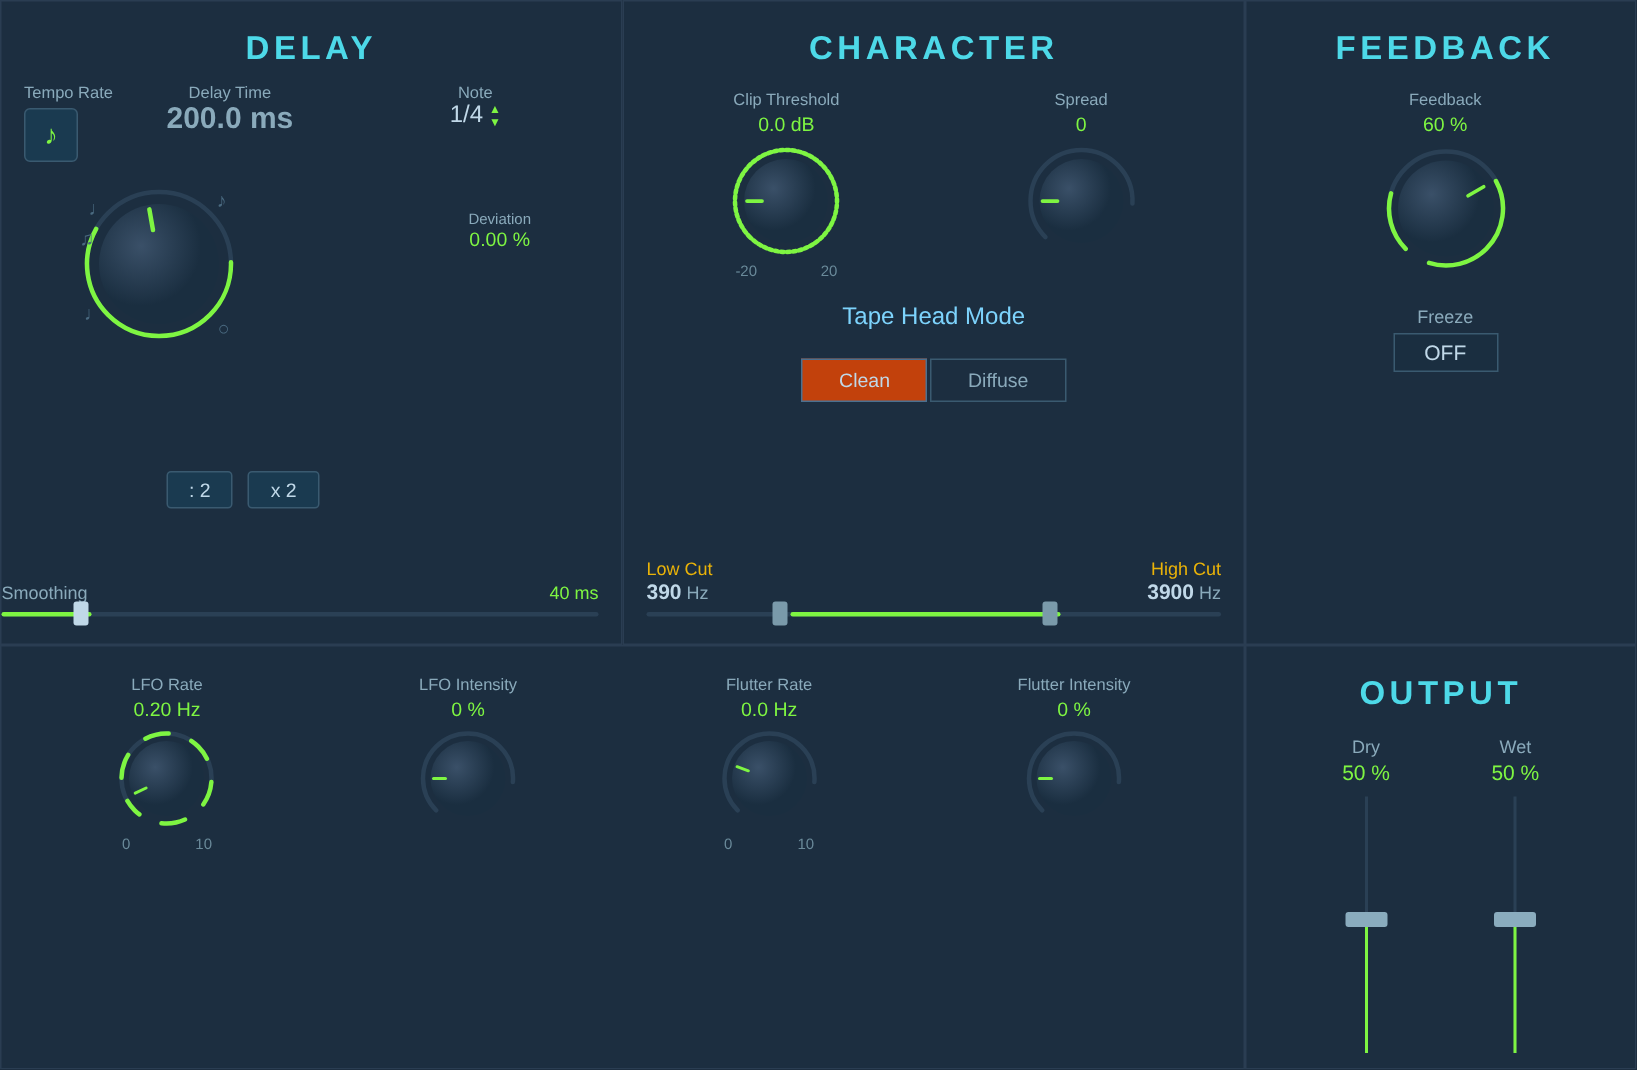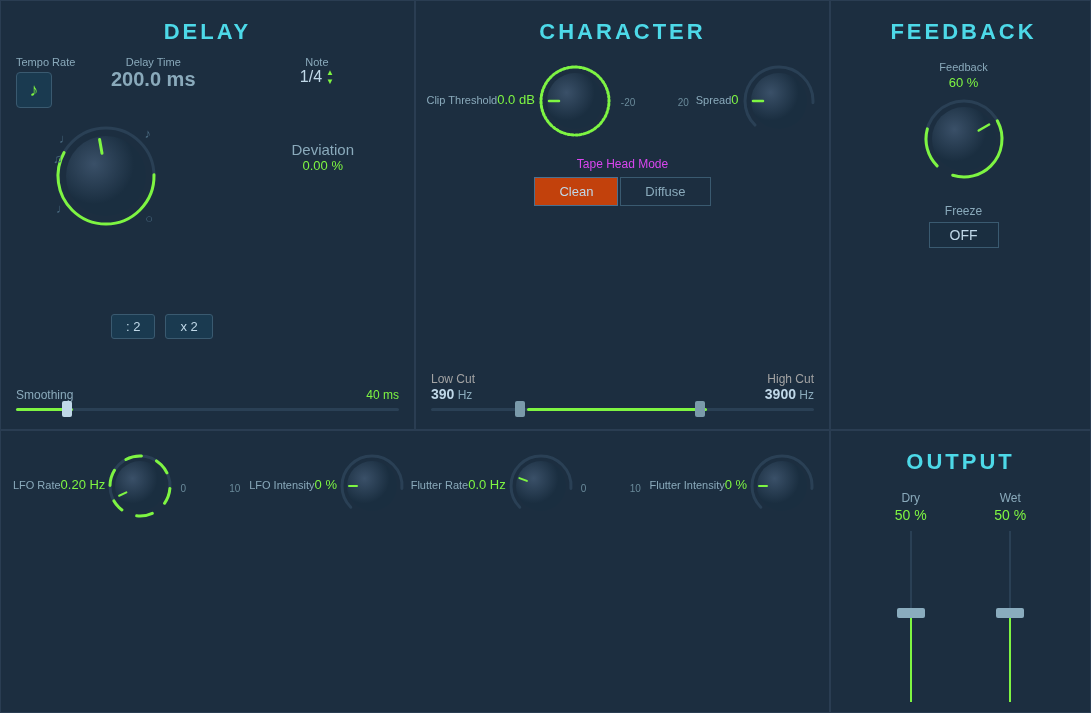--- a/index.html
+++ b/index.html
@@ -36,21 +36,21 @@
       font-size: 22px;
       font-weight: bold;
       letter-spacing: 3px;
       padding: 8px 0 6px 0;
       text-transform: uppercase;
     }
 
     
     .knob-container {
       display: flex;
-      flex-direction: row;
+      flex-direction: column;
       align-items: center;
     }
     .knob-label {
       font-size: 11px;
       color: #8aaabb;
       text-align: center;
       margin-bottom: 2px;
     }
     .knob-value {
       font-size: 13px;
@@ -131,21 +131,21 @@
       color: #7ef542;
     }
 
     .deviation-area {
       position: absolute;
       top: 140px;
       right: 60px;
       text-align: center;
     }
     .deviation-label {
-      font-size: 15px;
+      font-size: 10px;
       color: #8aaabb;
     }
     .deviation-value {
       font-size: 13px;
       color: #7ef542;
     }
 
     
     .delay-knob-wrap {
       position: absolute;
@@ -167,21 +167,21 @@
       position: absolute;
       bottom: 90px;
       left: 110px;
       display: flex;
       gap: 10px;
     }
 
     .smoothing-area {
       position: absolute;
       bottom: 18px;
-      left: 15px;
+      left: 0;
       right: 15px;
     }
     .smoothing-row {
       display: flex;
       justify-content: space-between;
       margin-bottom: 6px;
     }
     .smoothing-label {
       font-size: 12px;
       color: #8aaabb;
@@ -231,23 +231,23 @@
       font-size: 10px;
       color: #6a8a9a;
       margin-top: 2px;
     }
 
     .tape-head-area {
       text-align: center;
       margin-top: 16px;
     }
     .tape-head-label {
-      font-size: 12px;
-      color: #d946ef;
-      margin-bottom: 6px;
+      font-size: 16px;
+      color: #7dd3fc;
+      margin-bottom: 18px;
     }
     .tape-btns {
       display: flex;
       gap: 2px;
       justify-content: center;
     }
     .tape-btn {
       padding: 6px 24px;
       font-size: 13px;
       cursor: pointer;
@@ -271,21 +271,21 @@
       right: 15px;
     }
     .filter-row {
       display: flex;
       justify-content: space-between;
       margin-bottom: 6px;
     }
     .filter-label-val {
       font-size: 12px;
     }
-    .filter-label-val .label { color: #a3a3a3; }
+    .filter-label-val .label { color: #eab308; }
     .filter-label-val .value { color: #c0d8e8; font-size: 14px; font-weight: bold; }
     .filter-label-val .unit { color: #8aaabb; font-size: 12px; }
 
     .filter-track {
       width: 100%;
       height: 3px;
       background: #2a4055;
       border-radius: 2px;
       position: relative;
     }

